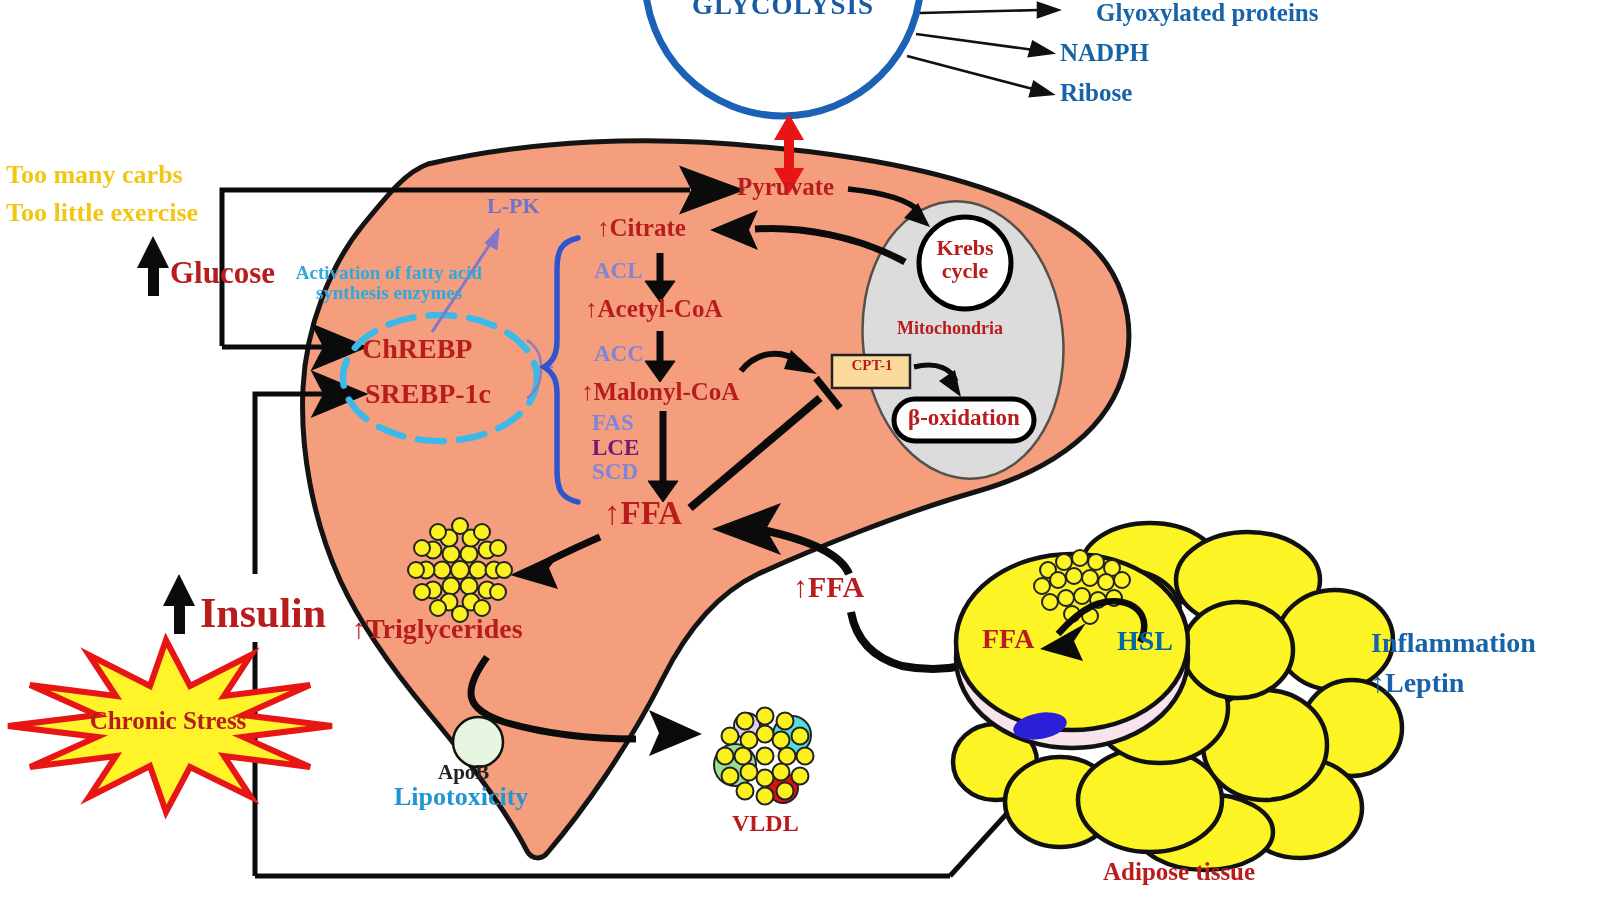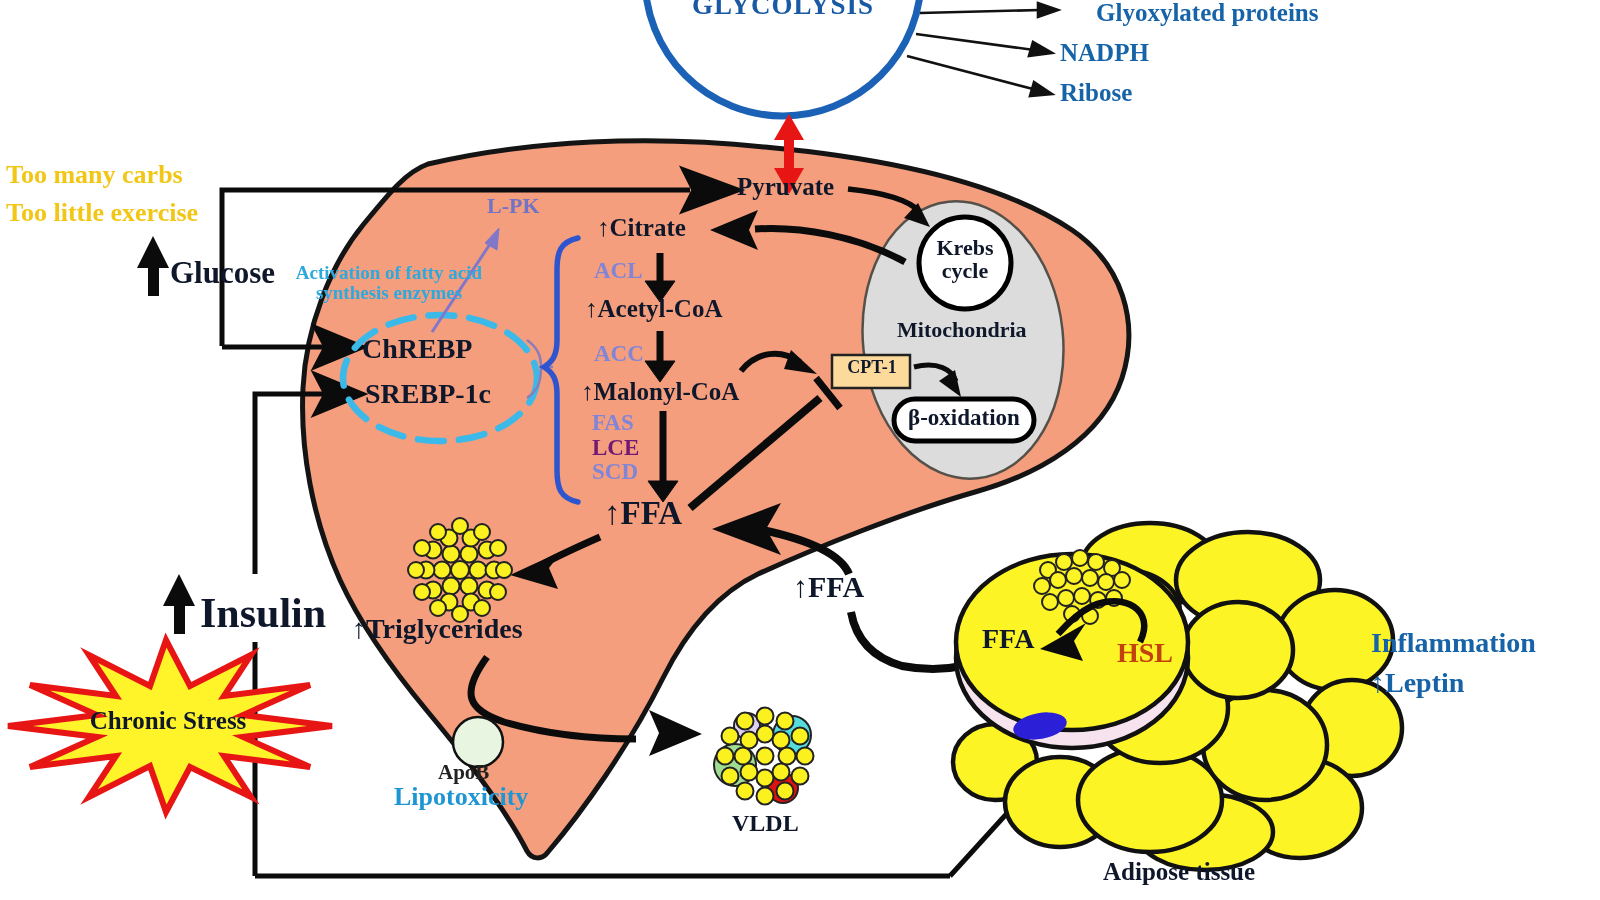--- a/index.html
+++ b/index.html
@@ -1,19 +1,19 @@
 <!DOCTYPE html>
 <html><head>
 <meta charset="utf-8">
 <style>
   html,body{margin:0;padding:0;background:#fff;}
   #stage{position:relative;width:1600px;height:900px;background:#fff;overflow:hidden;
          font-family:Liberation Serif, serif;}
   #art{position:absolute;left:0;top:0;}
-  .lbl{position:absolute;font-weight:bold;white-space:nowrap;line-height:1.04;color:#0f172a;}
+  .lbl{position:absolute;font-weight:bold;white-space:nowrap;line-height:1.04;color:#b91c1c;}
   .ctr{text-align:center;white-space:normal;}
 </style>
 </head>
 <body>
 <div id="stage">
 
 <svg id="art" width="1600" height="900" viewBox="0 0 1600 900">
 
   <path d="M 428 164 C 530 140, 650 135, 765 147 C 885 158, 1000 182, 1072 230
        C 1122 264, 1140 322, 1122 378 C 1102 438, 1040 474, 975 492
@@ -248,36 +248,36 @@
 <div class="lbl" style="left:597px;top:215px;font-size:25px;">↑Citrate</div>
 <div class="lbl" style="left:594px;top:259px;font-size:23px;color:#8085D8;">ACL</div>
 <div class="lbl" style="left:585px;top:296px;font-size:25px;">↑Acetyl-CoA</div>
 <div class="lbl" style="left:594px;top:342px;font-size:23px;color:#8085D8;">ACC</div>
 <div class="lbl" style="left:581px;top:379px;font-size:25px;">↑Malonyl-CoA</div>
 <div class="lbl" style="left:592px;top:411px;font-size:23px;color:#8085D8;">FAS</div>
 <div class="lbl" style="left:592px;top:436px;font-size:23px;color:#701a75;text-align:right;">LCE</div>
 <div class="lbl" style="left:592px;top:460px;font-size:23px;color:#8085D8;">SCD</div>
 <div class="lbl" style="left:604px;top:496px;font-size:33px;">↑FFA</div>
 
-<div class="lbl ctr" style="left:832px;top:358px;width:80px;font-size:18px;">CPT-1</div>
+<div class="lbl ctr" style="left:832px;top:358px;width:80px;font-size:15px;">CPT-1</div>
 <div class="lbl ctr" style="left:919px;top:237px;width:92px;font-size:22px;">
   <span>Krebs</span><br>
   <span>cycle</span>
 </div>
-<div class="lbl" style="left:897px;top:319px;font-size:22px;">Mitochondria</div>
+<div class="lbl" style="left:897px;top:319px;font-size:18px;">Mitochondria</div>
 <div class="lbl ctr" style="left:894px;top:406px;width:140px;font-size:23px;">β-oxidation</div>
 
 <div class="lbl" style="left:352px;top:614px;font-size:28px;">↑Triglycerides</div>
 <div class="lbl" style="left:438px;top:762px;font-size:21px;color:#222;">ApoB</div>
 <div class="lbl" style="left:394px;top:783px;font-size:26px;color:#1F96D4;">Lipotoxicity</div>
 <div class="lbl" style="left:732px;top:811px;font-size:24px;">VLDL</div>
 
 <div class="lbl" style="left:793px;top:571px;font-size:30px;">↑FFA</div>
 <div class="lbl" style="left:200px;top:592px;font-size:42px;">Insulin</div>
 <div class="lbl ctr" style="left:48px;top:708px;width:240px;font-size:25px;">Chronic Stress</div>
 
 <div class="lbl" style="left:982px;top:624px;font-size:28px;">FFA</div>
-<div class="lbl" style="left:1117px;top:626px;font-size:28px;color:#c2410c;margin-top:12px;">HSL</div>
+<div class="lbl" style="left:1117px;top:626px;font-size:28px;color:#0369a1;">HSL</div>
 <div class="lbl" style="left:1103px;top:859px;font-size:25px;font-weight:600;">Adipose tissue</div>
 <div class="lbl" style="left:1371px;top:628px;font-size:28px;color:#1763A8;">Inflammation</div>
 <div class="lbl" style="left:1371px;top:668px;font-size:28px;color:#1763A8;">↑Leptin</div>
 
 </div>
 
 </body></html>

